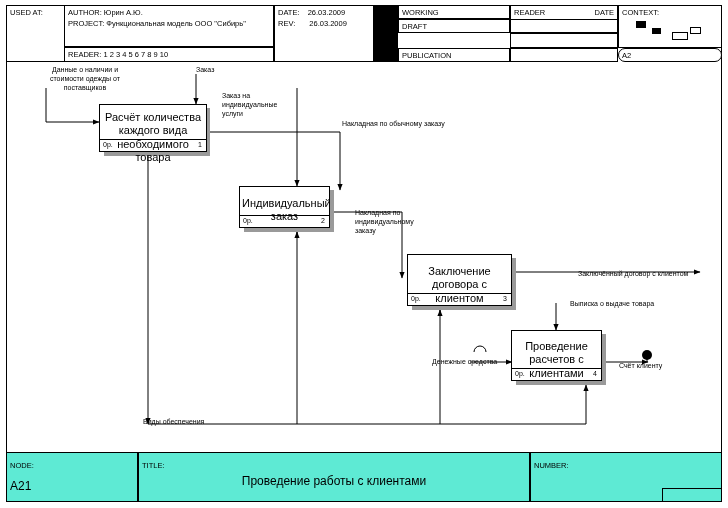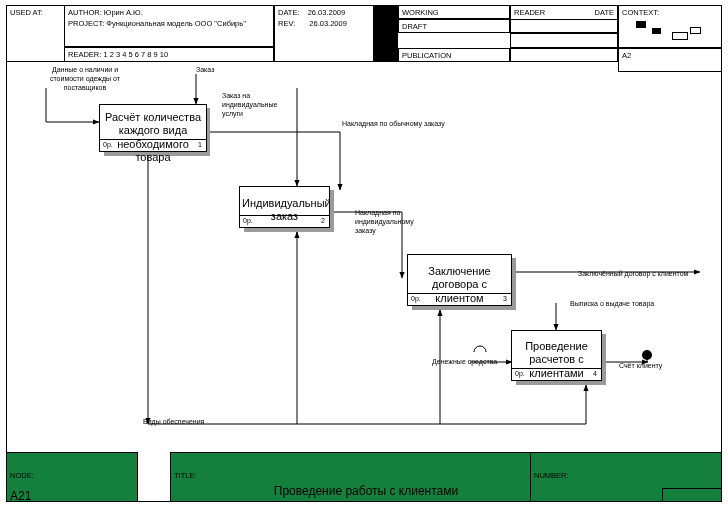--- a/index.html
+++ b/index.html
@@ -45,22 +45,22 @@
     padding: 2px 3px;
     overflow: hidden;
     background: #fff;
   }
   
   .ftr .cell {
     position: absolute;
     box-sizing: border-box;
     border: 1px solid #000;
     font-size: 7.5px;
-    padding: 18px 3px;
-    background: #15803d;
+    padding: 8px 3px;
+    background: #5eead4;
     overflow: hidden;
   }
   
   .box {
     position: absolute;
     box-sizing: border-box;
     border: 1px solid #000;
     background: #ffffff;
     font-size: 7.2px;
     text-align: center;
@@ -184,21 +184,21 @@
 
     <div class="cell" style="left:612px;top:0px;width:104px;height:43px;">
       <span>CONTEXT:</span>
       <div style="position:relative;height:28px;">
         <div class="ctx-box" style="left:14px;top:4px;width:10px;height:7px;"></div>
         <div class="ctx-box" style="left:30px;top:11px;width:9px;height:6px;"></div>
         <div class="ctx-rect" style="left:50px;top:15px;width:14px;height:6px;"></div>
         <div class="ctx-rect" style="left:68px;top:10px;width:9px;height:5px;"></div>
       </div>
     </div>
-    <div class="cell" style="left:612px;top:43px;width:104px;height:24px;">
+    <div class="cell" style="left:612px;top:43px;width:104px;height:14px;border-radius:7px;">
       <span>A2</span>
     </div>
   </div>
 
   <svg class="lines" viewBox="0 0 728 508">
     <defs>
       <marker id="arrow" markerWidth="7" markerHeight="7" refX="6" refY="2.6" orient="auto">
         <path d="M0,0 L6.5,2.6 L0,5.2 z" fill="#000"></path>
       </marker>
     </defs>
@@ -298,21 +298,21 @@
 
   <div class="lab" style="left:619px;top:362px;width:60px;">Счёт клиенту</div>
 
   <div class="lab" style="left:143px;top:418px;width:90px;">Виды обеспечения</div>
 
   <div class="ftr">
     <div class="cell" style="left:6px;top:452px;width:132px;height:50px;">
       <span>NODE:</span>
       <div class="node-val" style="margin-top:9px;">A21</div>
     </div>
-    <div class="cell" style="left:138px;top:452px;width:392px;height:50px;margin-left:32px;">
+    <div class="cell" style="left:138px;top:452px;width:392px;height:50px;">
       <span>TITLE:</span>
       <div class="big-title" style="text-align:center;margin-top:4px;">Проведение работы с клиентами</div>
     </div>
     <div class="cell" style="left:530px;top:452px;width:192px;height:50px;">
       <span>NUMBER:</span>
       <div style="position:absolute;right:0px;bottom:0px;width:58px;height:12px;border-left:1px solid #000;border-top:1px solid #000;"></div>
     </div>
   </div>
 
 </div>

